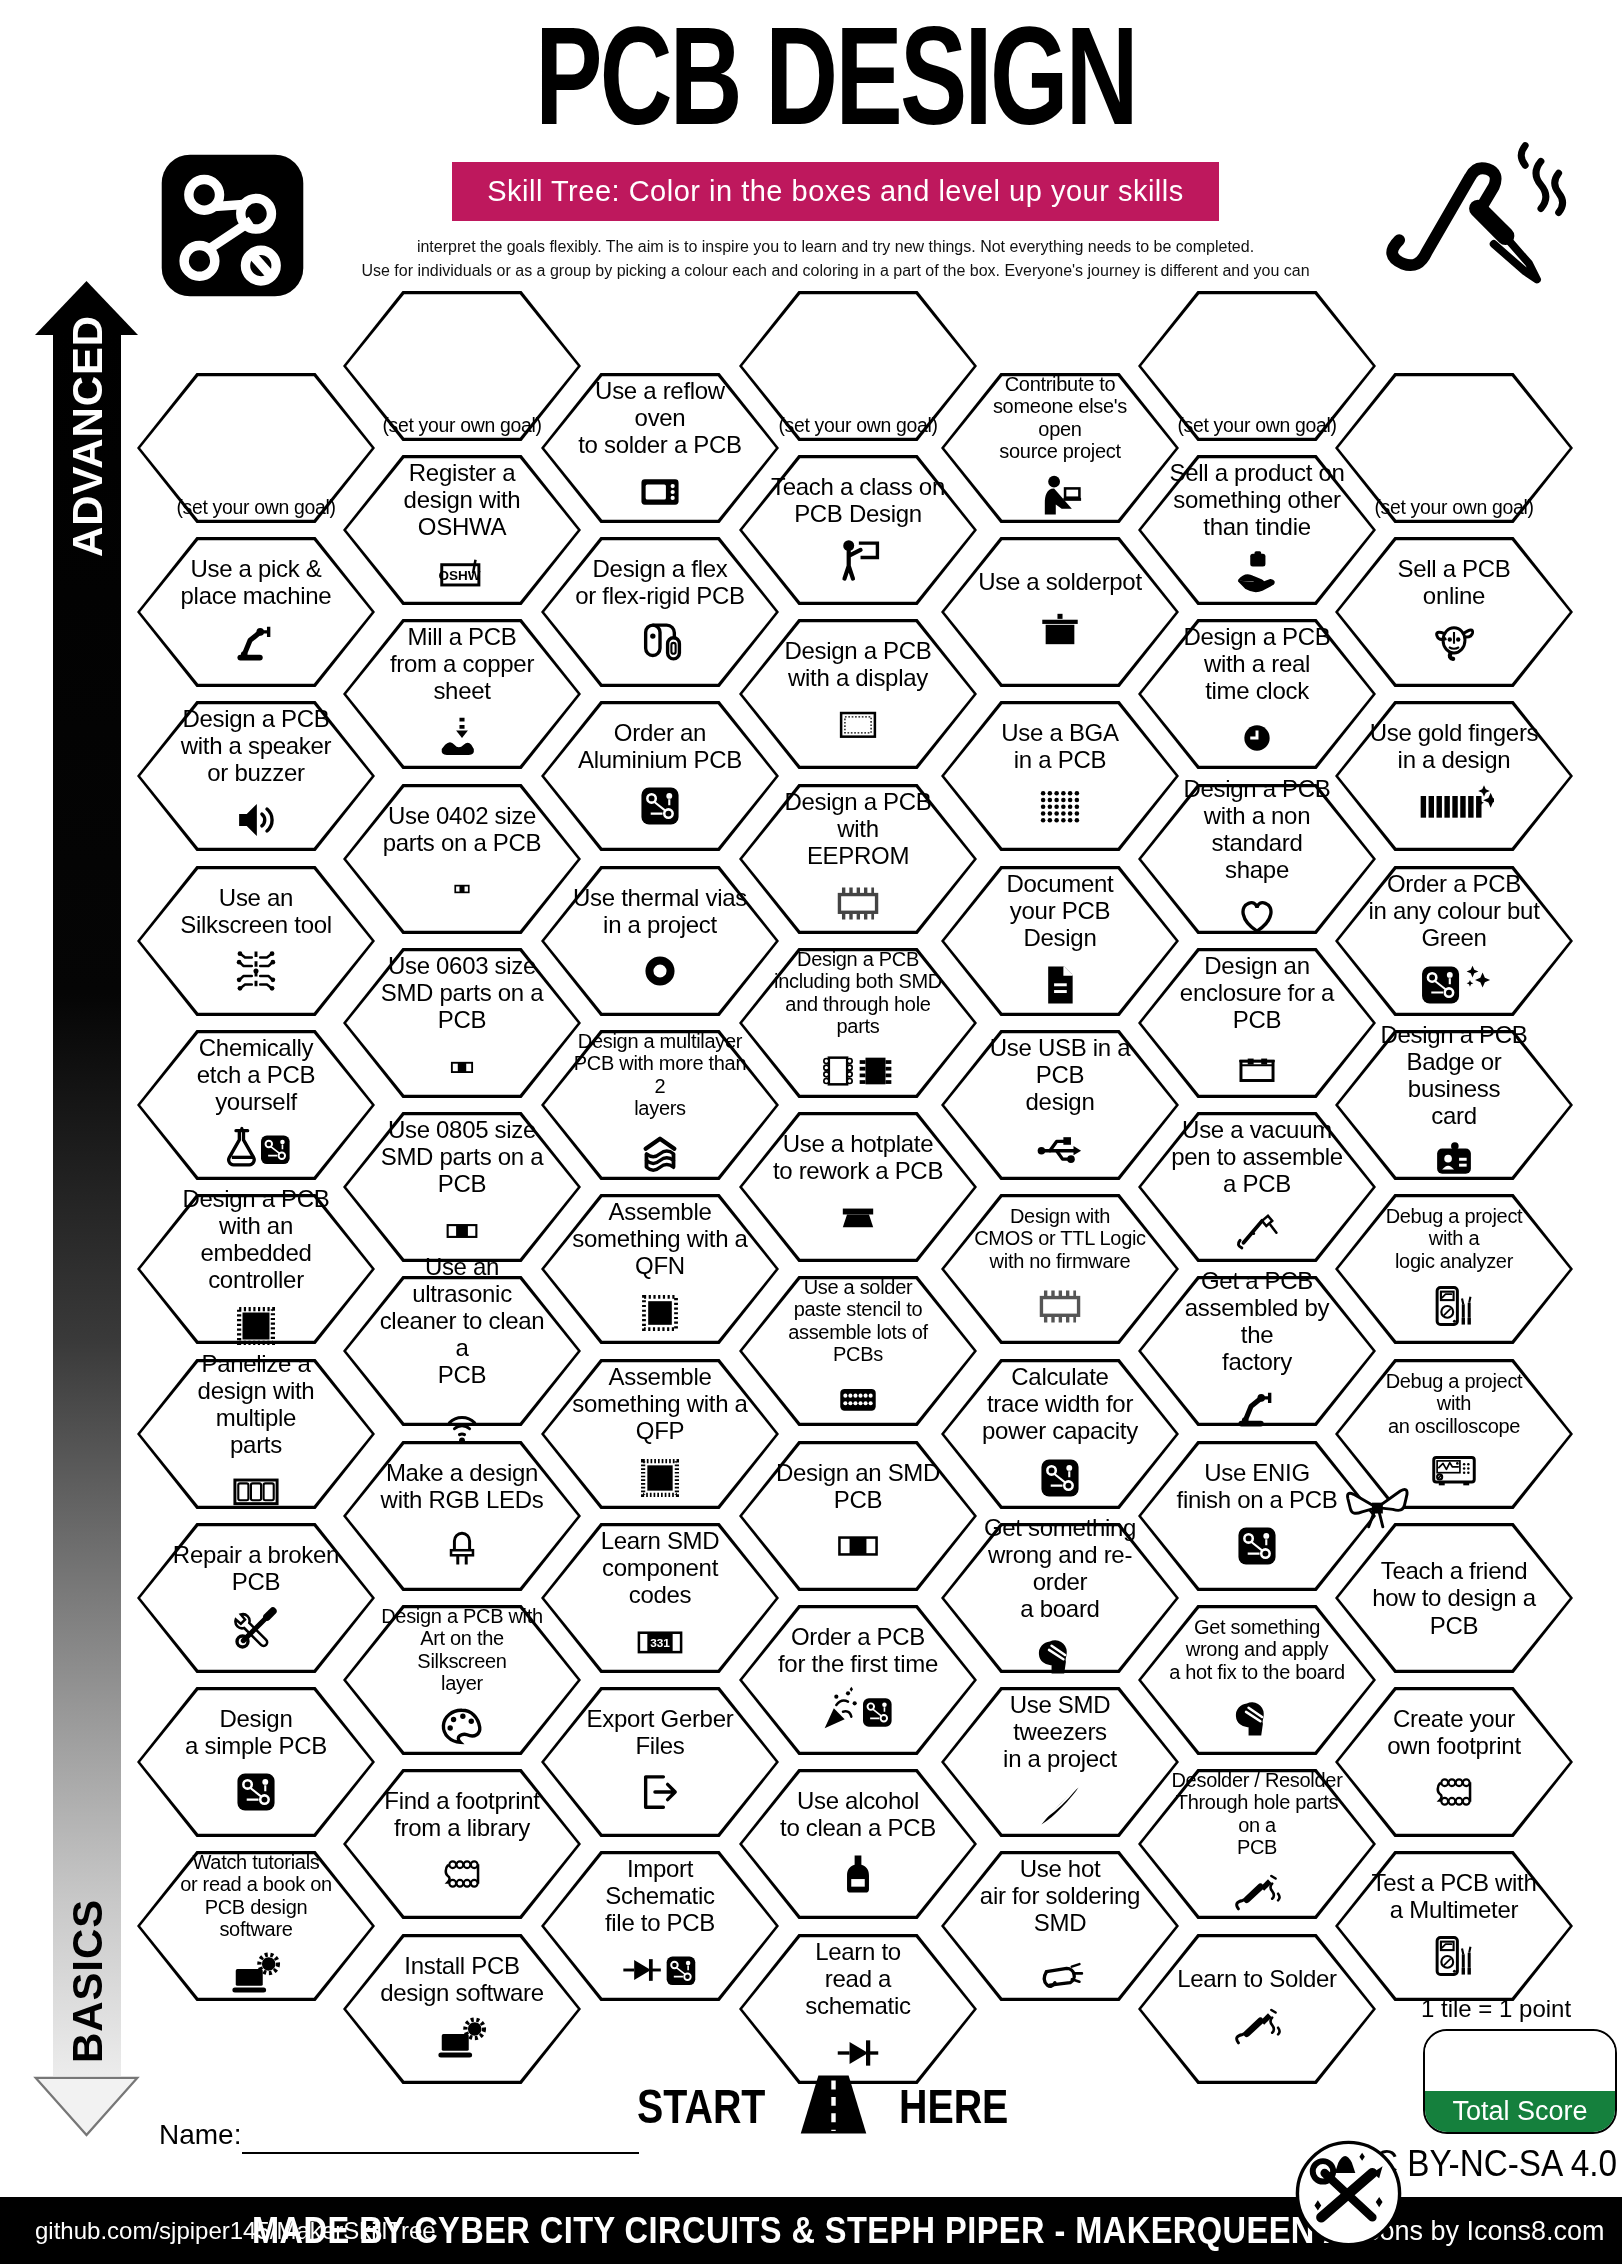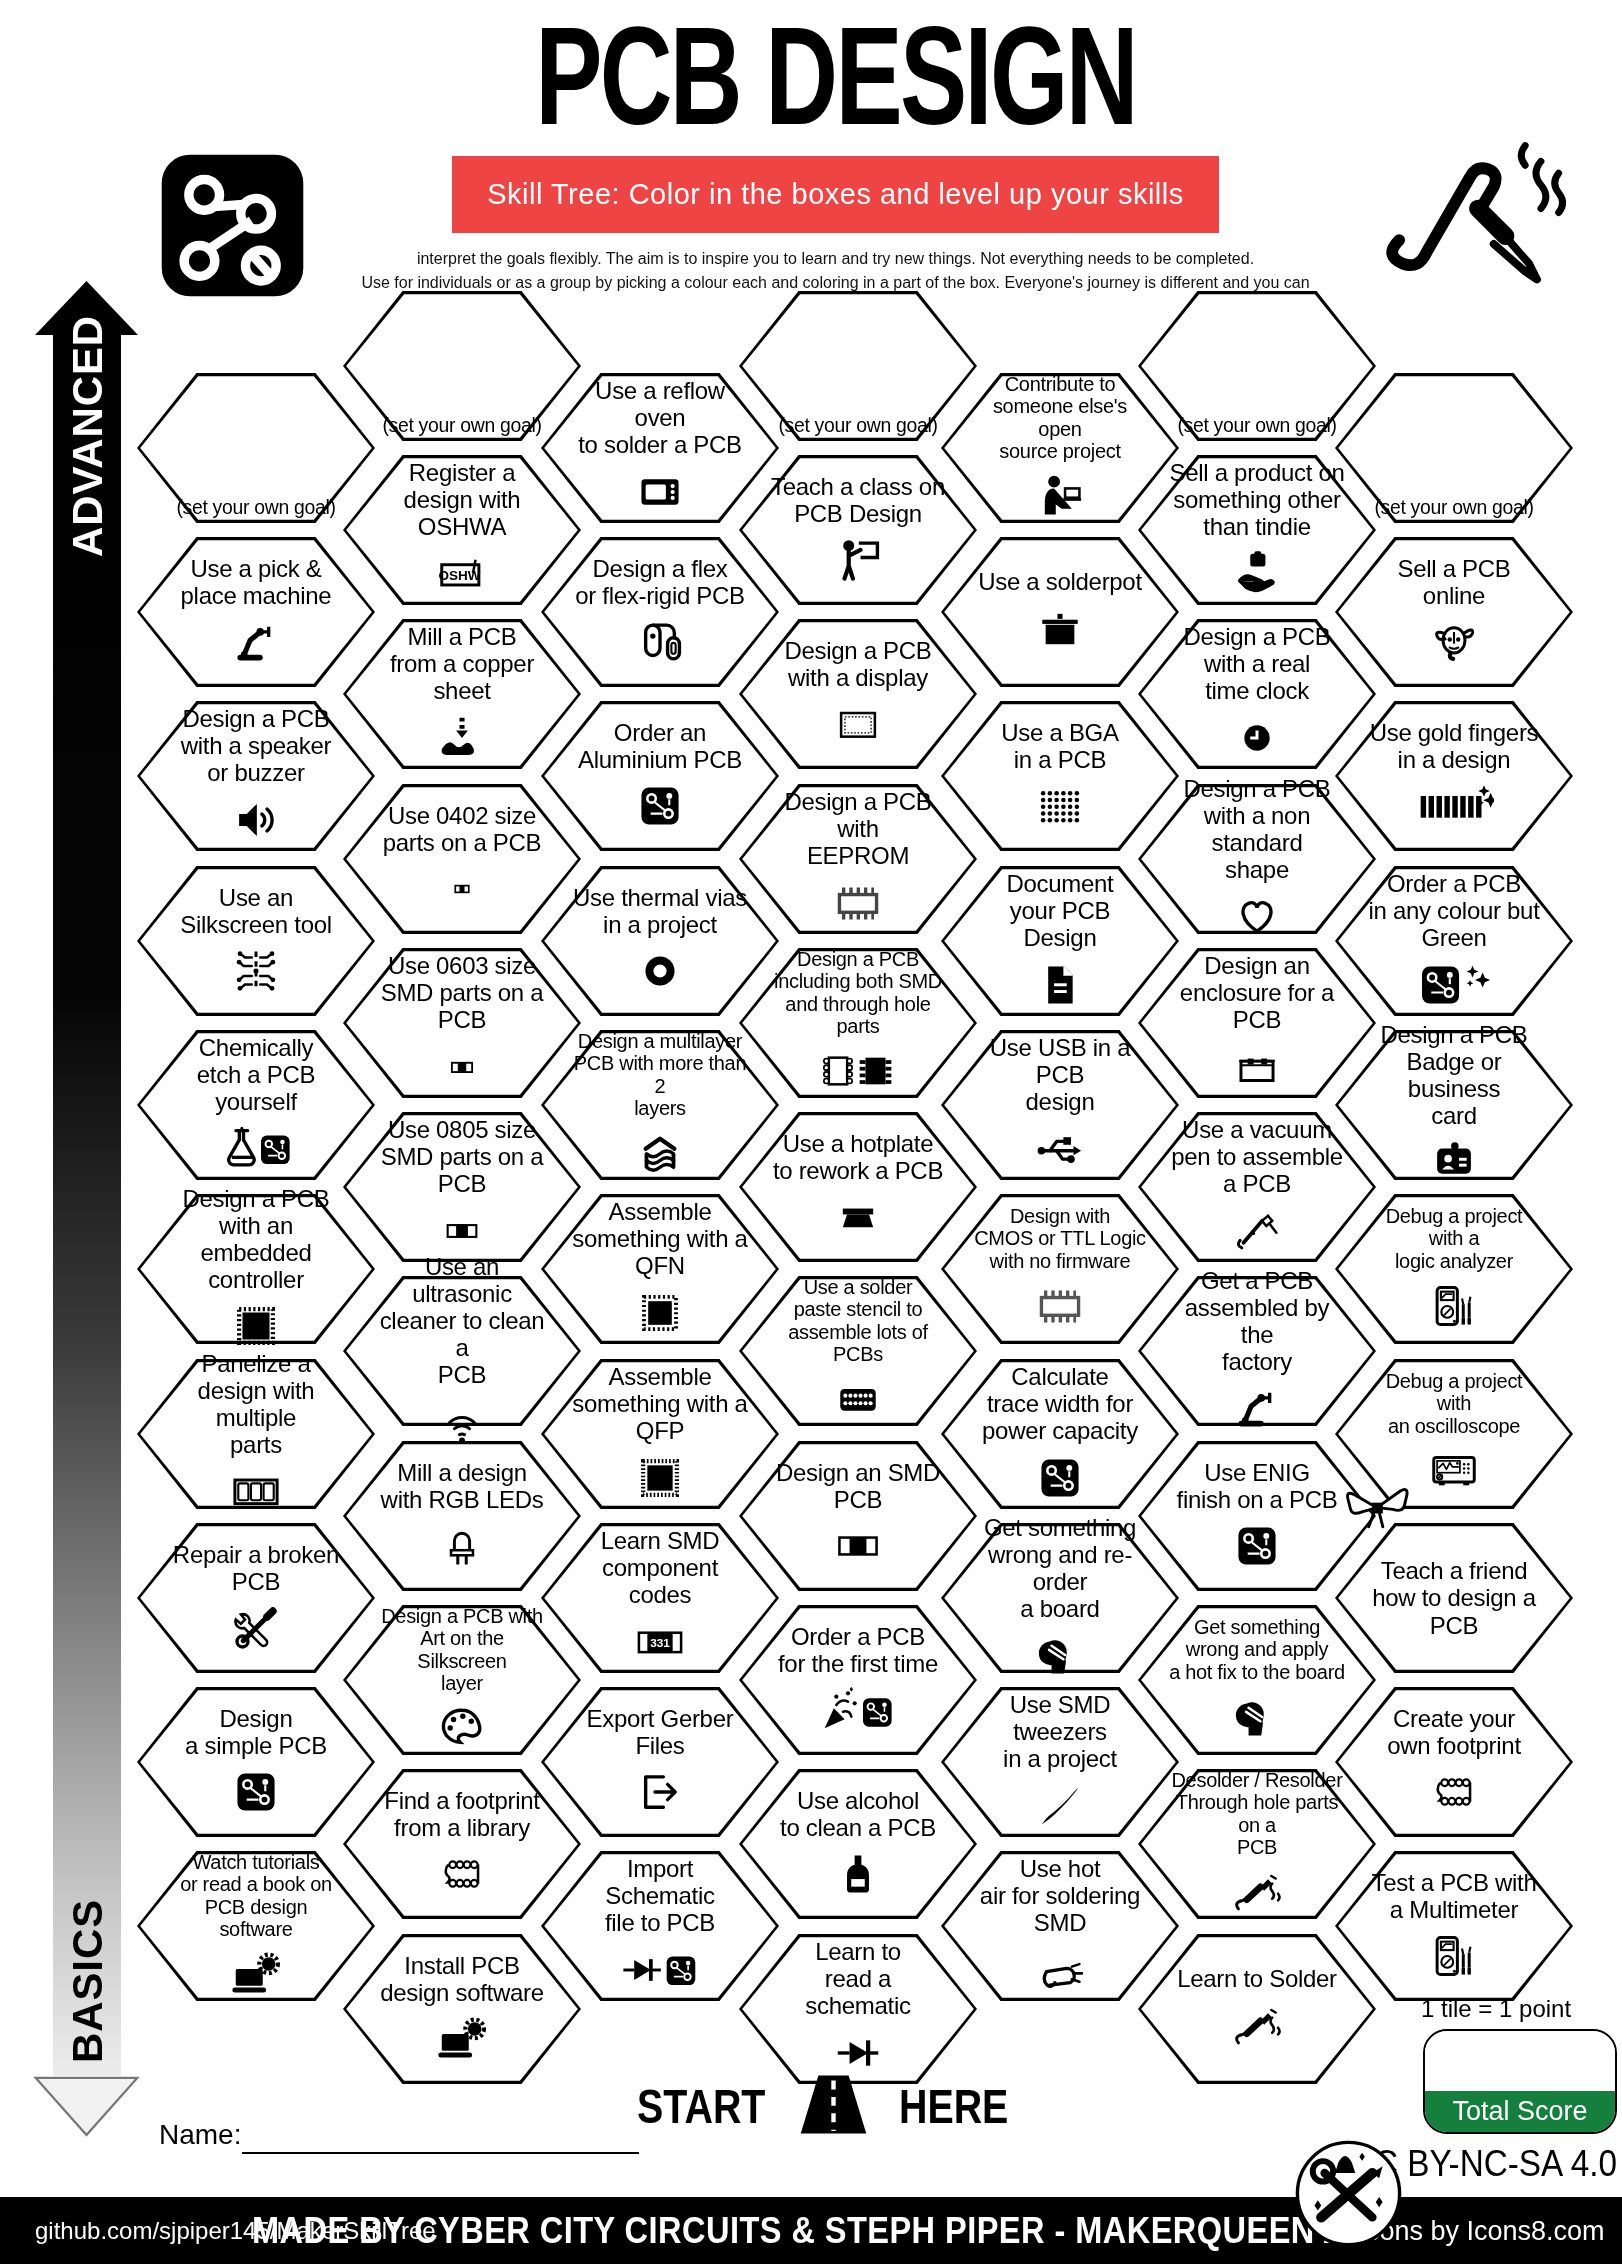--- a/index.html
+++ b/index.html
@@ -5,22 +5,22 @@
   * { margin:0; padding:0; box-sizing:border-box; }
   html,body { background:#888; }
   #page {
     position:relative; width:1623px; height:2265px; background:#fff;
     font-family:"Liberation Sans", sans-serif; color:#000; overflow:hidden; margin:0 auto;
   }
   
   #header { position:absolute; left:157px; top:0; width:1357px; text-align:center; }
   .title { font-size:140px; font-weight:bold; letter-spacing:-3.7px; line-height:1.0;
            transform:scaleX(0.72); transform-origin:50% 0; white-space:nowrap; margin-top:5.5px;}
-  .subtitle-box { display:inline-block; background:#ef4444; color:#fff; margin-top:10px;
-           padding:22px 35px; }
+  .subtitle-box { display:inline-block; background:#be185d; color:#fff; margin-top:16px;
+           padding:13px 35px; }
   .subtitle { font-size:29px; letter-spacing:0.5px; }
   .desc { margin-top:14.8px; font-size:16px; line-height:1.5; color:#111; }
   
   #pcb-logo { position:absolute; left:157px; top:150px; }
   #iron-sketch { position:absolute; left:1375px; top:118px; }
   
   #arrow-up   { position:absolute; left:35px; top:281px; width:103px; height:54px; background:#000;
                 clip-path:polygon(0 100%,50% 0,100% 100%); }
   #arrow-shaft{ position:absolute; left:53px; top:330px; width:68px; height:1746px;
                 background:linear-gradient(#000 0%,#050505 38%,#3a3a3a 58%,#8a8a8a 76%,#c8c8c8 90%,#ececec 100%); }
@@ -372,21 +372,21 @@
               <path d="M17 33 a21 21 0 0 1 30 0 M23 40 a13 13 0 0 1 18 0 M29 47 a6.5 6.5 0 0 1 6 0" stroke="#000" fill="none" stroke-linecap="round" stroke-linejoin="round" stroke-width="3.5"></path>
    <circle cx="32" cy="54" r="3.5" fill="#000"></circle>
             </svg>
           </div>
         </div>
       </div>
       <div class="hex" style="left: 343px; top: 1441px;">
         <div class="hex-border"></div>
         <div class="hex-inner"></div>
         <div class="hex-content">
-          <div class="hex-label">Mill a design
+          <div class="hex-label">Make a design
 with RGB LEDs</div>
           <div class="hex-icon">
             <svg viewBox="0 0 64 64" style="width:54px">
               <path d="M23 37 v-11 a9 9 0 0 1 18 0 v11" fill="none" stroke="#000" stroke-width="3.5"></path>
    <rect x="19" y="37" width="26" height="6" fill="none" stroke="#000" stroke-width="3"></rect>
    <path d="M27 43 v11 M37 43 v11" stroke="#000" stroke-width="3.5"></path>
             </svg>
           </div>
         </div>
       </div>

